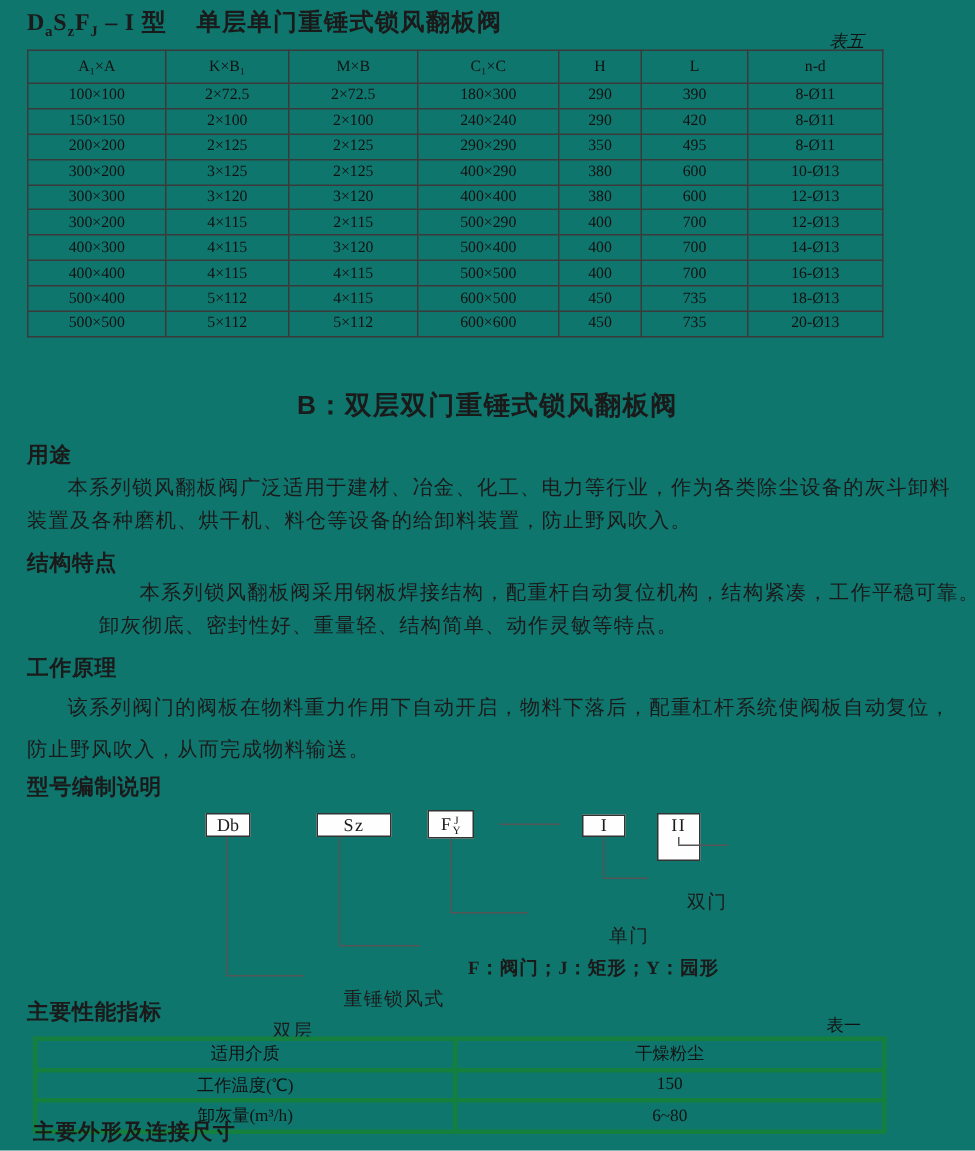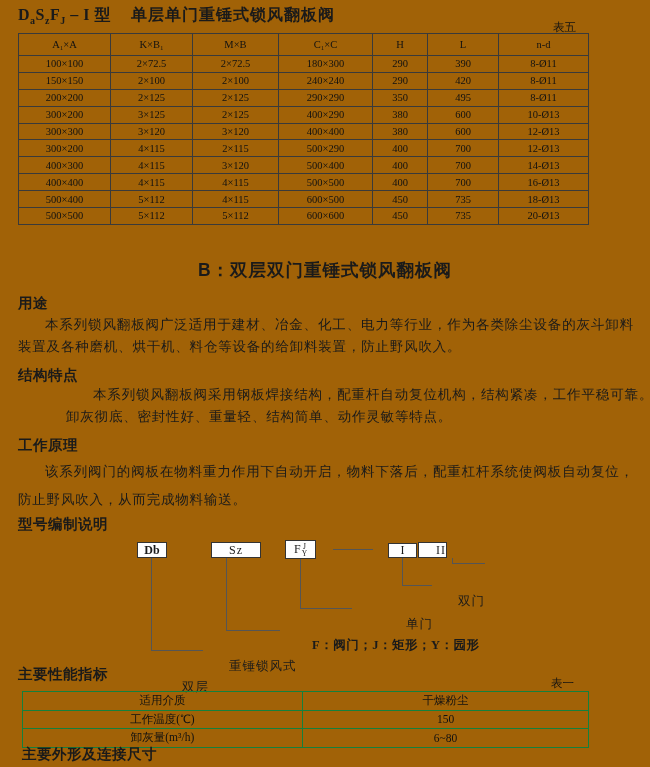--- a/index.html
+++ b/index.html
@@ -1,23 +1,23 @@
 <!DOCTYPE html>
 <html><head>
 <meta charset="utf-8">
 <style>
   html,body{margin:0;padding:0;background:#e8e8e8;}
-  .page{position:relative;width:650px;height:767px;margin:0 auto;background:#a16207;color:#1a1a1a;overflow:hidden;font-family:"Liberation Serif",serif;}
+  .page{position:relative;width:650px;height:767px;margin:0 auto;background:#0f766e;color:#1a1a1a;overflow:hidden;font-family:"Liberation Serif",serif;}
   
   .doc-title{position:absolute;left:18px;top:5px;white-space:nowrap;}
   .model-code{font:bold 16px "Liberation Serif",serif;letter-spacing:.5px;}
   .model-code sub{font-size:10px;font-weight:bold;}
   .title-name{font:bold 16px "Liberation Sans",sans-serif;margin-left:16px;letter-spacing:1px;}
   .tbl-label{position:absolute;font:11.5px "Liberation Serif",serif;color:#111;}
-  .t5{left:553px;top:20px;}
+  .t5{left:553px;top:20px;font-style:italic;}
   .t1{left:551px;top:676px;}
   
   .dim-table{position:absolute;left:18px;top:33px;width:570px;border-collapse:collapse;table-layout:fixed;font:10.5px "Liberation Serif",serif;color:#111;}
   .dim-table th,.dim-table td{border:1px solid #3a3a3a;text-align:center;padding:0;font-weight:normal;overflow:hidden;}
   .dim-table thead th{height:21px;}
   .dim-table tbody td{height:15.9px;}
   
   .note{position:absolute;left:30px;top:229px;font:bold 10.5px "Liberation Sans",sans-serif;letter-spacing:.5px;}
   
   .section-b{position:absolute;left:0;right:0;top:258px;margin:0;text-align:center;font:bold 17.5px "Liberation Sans",sans-serif;letter-spacing:1px;}
@@ -29,33 +29,33 @@
   .h-model{top:515px;}
   .h-perf{top:665px;}
   .h-outline{top:745px;left:22px;}
   .sec-p{position:absolute;left:18px;width:616px;margin:0;text-indent:2em;font:13.5px "Liberation Serif",serif;letter-spacing:.8px;text-align:justify;}
   .p-use{top:314px;line-height:22px;}
   .p-struct{top:384px;line-height:22px;margin-left:48px;}
   .p-work{top:458px;line-height:28px;}
   
   .diagram{position:absolute;left:0;top:538px;width:650px;height:134px;}
   .dbox{position:absolute;box-sizing:border-box;border:1px solid #333;background:#fefefe;text-align:center;font:12px "Liberation Serif",serif;}
-  .b-db{left:137px;top:4px;width:30px;height:16px;line-height:14px;font-weight:bold;}
+  .b-db{left:137px;top:4px;width:30px;height:16px;line-height:14px;}
   .b-sz{left:211px;top:4px;width:50px;height:16px;line-height:14px;letter-spacing:1px;}
   .b-f{left:285px;top:2px;width:31px;height:19px;line-height:17px;}
   .b-i{left:388px;top:5px;width:29px;height:15px;line-height:13px;}
-  .b-ii{left:418px;top:4px;width:29px;height:16px;line-height:14px;letter-spacing:1px;text-align:right;}
+  .b-ii{left:438px;top:4px;width:29px;height:32px;line-height:14px;letter-spacing:1px;}
   .fstack{display:inline-block;vertical-align:middle;margin-left:1px;line-height:0;}
   .fstack span{display:block;font-size:7.5px;line-height:7px;}
   .vline{position:absolute;width:1px;background:#555;}
   .hline{position:absolute;height:1px;background:#555;}
   .dlabel{position:absolute;font:12.5px "Liberation Serif",serif;white-space:nowrap;letter-spacing:1px;margin-top:24px;}
   
   .perf-table{position:absolute;left:22px;top:691px;width:566px;border-collapse:collapse;table-layout:fixed;font:11.5px "Liberation Serif",serif;color:#111;}
-  .perf-table td{border:1px solid #15803d;text-align:center;height:17.5px;padding:0;}
+  .perf-table td{border:3px solid #15803d;text-align:center;height:17.5px;padding:0;}
 </style>
 </head>
 <body>
 
 <div class="page">
 
   <div class="doc-title">
     <span class="model-code"><span>D</span><sub>a</sub><span>S</span><sub>z</sub><span>F</span><sub>J</sub> <span>– I 型</span></span>
     <span class="title-name">单层单门重锤式锁风翻板阀</span>
   </div>

